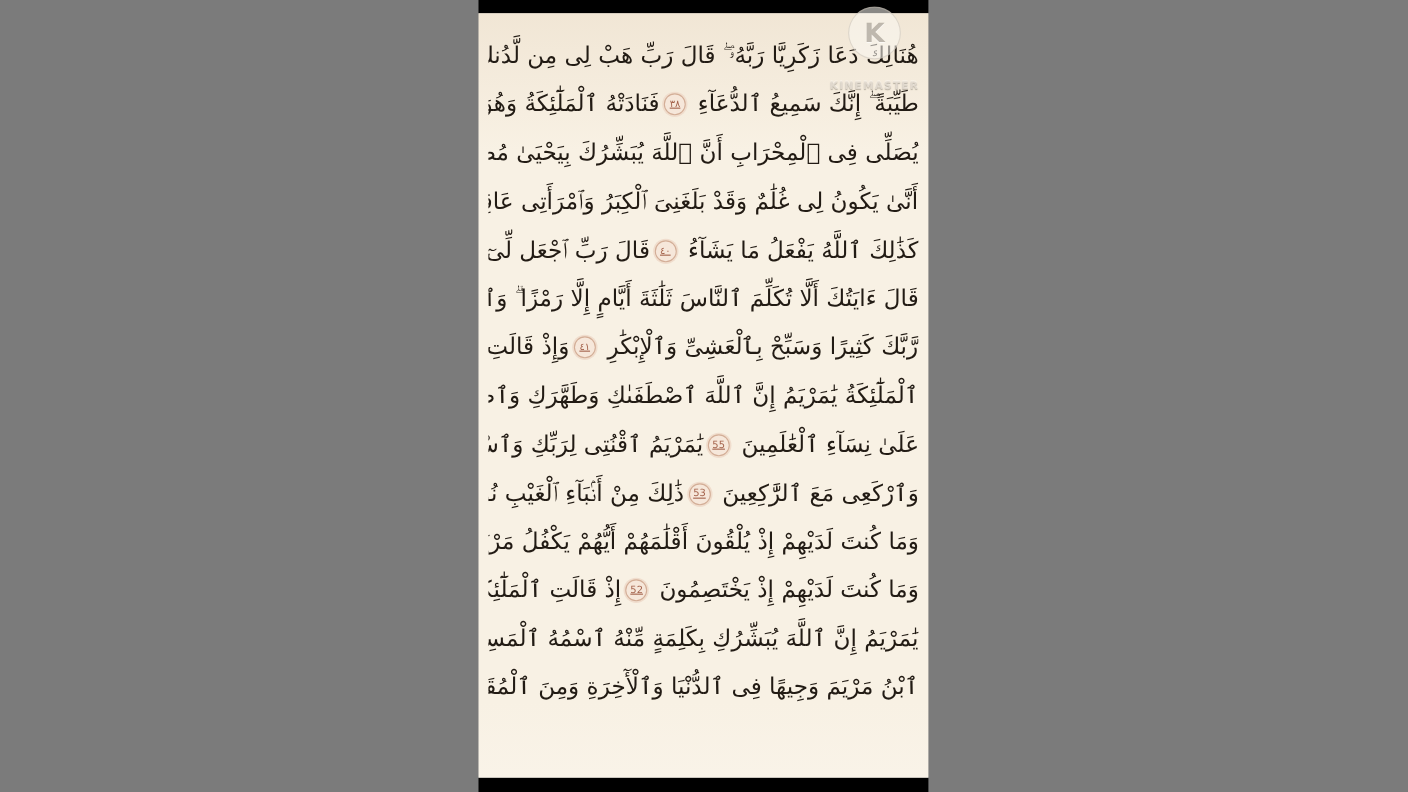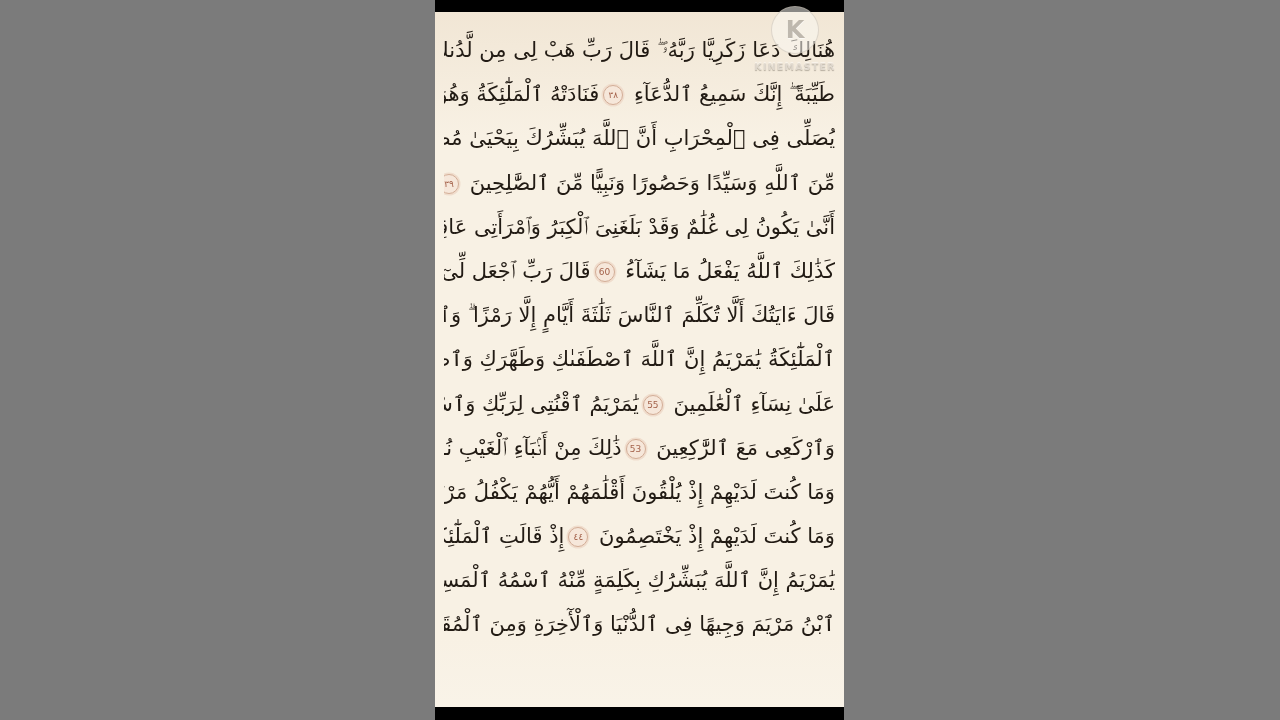--- a/index.html
+++ b/index.html
@@ -55,20 +55,21 @@
     border: 1.5px solid #d3ae97;
     background: #f6e7da;
     box-shadow: 0 0 0 1.5px #f0ddcd;
     color: #a3614a;
     font-size: 9px;
     text-align: center;
     text-align-last: center;
     vertical-align: middle;
     margin: 0 4px;
     white-space: nowrap;
+    text-decoration: underline;
   }
   .watermark {
     position: absolute;
     left: 755px; top: 6px;
     width: 80px;
     display: flex; flex-direction: column; align-items: center;
     pointer-events: none;
     z-index: 5;
   }
   .wm-badge {
@@ -76,50 +77,50 @@
     border-radius: 50%;
     background: rgba(250, 248, 242, 0.55);
     border: 1px solid rgba(190, 182, 168, 0.45);
     color: rgba(170, 162, 150, 0.75);
     font-size: 24px;
     font-weight: bold;
     display: flex; align-items: center; justify-content: center;
     text-shadow: 0 1px 1px rgba(255,255,255,0.7);
   }
   .wm-label {
-    margin-top: 7px;
+    margin-top: 19px;
     font-size: 9.5px;
     font-weight: bold;
     letter-spacing: 1.2px;
     color: rgba(227, 220, 208, 0.9);
     text-shadow: 0 1px 1px rgba(128, 120, 108, 0.55), 0 -1px 1px rgba(255,255,255,0.5);
   }
 </style>
 </head>
 <body>
 
 <div class="frame">
 
   <div class="strip">
     <div class="letterbox top"></div>
 
     <div class="page">
 
     <div class="line"><span>هُنَالِكَ دَعَا زَكَرِيَّا رَبَّهُۥ ۖ قَالَ رَبِّ هَبْ لِى مِن لَّدُنكَ ذُرِّيَّةً </span></div>
         <div class="line"><span>طَيِّبَةً ۖ إِنَّكَ سَمِيعُ ٱلدُّعَآءِ </span><span class="aya-marker">٣٨</span><span>فَنَادَتْهُ ٱلْمَلَٰٓئِكَةُ وَهُوَ قَآئِمٌ </span></div>
         <div class="line"><span>يُصَلِّى فِى ٱلْمِحْرَابِ أَنَّ ٱللَّهَ يُبَشِّرُكَ بِيَحْيَىٰ مُصَدِّقًۢا بِكَلِمَةٍ </span></div>
-        <div class="line"><span>مِّنَ ٱللَّهِ وَسَيِّدًا وَحَصُورًا وَنَبِيًّا مِّنَ ٱلصَّٰلِحِينَ </span><span class="aya-marker">٣٩</span></div>
         <div class="line"><span>أَنَّىٰ يَكُونُ لِى غُلَٰمٌ وَقَدْ بَلَغَنِىَ ٱلْكِبَرُ وَٱمْرَأَتِى عَاقِرٌ ۖ قَالَ </span></div>
-        <div class="line"><span>كَذَٰلِكَ ٱللَّهُ يَفْعَلُ مَا يَشَآءُ </span><span class="aya-marker">60</span><span>قَالَ رَبِّ ٱجْعَل لِّىٓ ءَايَةً ۖ </span></div>
+        <div class="line"><span>كَذَٰلِكَ ٱللَّهُ يَفْعَلُ مَا يَشَآءُ </span><span class="aya-marker">٤٠</span><span>قَالَ رَبِّ ٱجْعَل لِّىٓ ءَايَةً ۖ </span></div>
         <div class="line"><span>قَالَ ءَايَتُكَ أَلَّا تُكَلِّمَ ٱلنَّاسَ ثَلَٰثَةَ أَيَّامٍ إِلَّا رَمْزًا ۗ وَٱذْكُر </span></div>
+        <div class="line"><span>رَّبَّكَ كَثِيرًا وَسَبِّحْ بِٱلْعَشِىِّ وَٱلْإِبْكَٰرِ </span><span class="aya-marker">٤١</span><span>وَإِذْ قَالَتِ </span></div>
         <div class="line"><span>ٱلْمَلَٰٓئِكَةُ يَٰمَرْيَمُ إِنَّ ٱللَّهَ ٱصْطَفَىٰكِ وَطَهَّرَكِ وَٱصْطَفَىٰكِ </span></div>
         <div class="line"><span>عَلَىٰ نِسَآءِ ٱلْعَٰلَمِينَ </span><span class="aya-marker">55</span><span>يَٰمَرْيَمُ ٱقْنُتِى لِرَبِّكِ وَٱسْجُدِى </span></div>
         <div class="line"><span>وَٱرْكَعِى مَعَ ٱلرَّٰكِعِينَ </span><span class="aya-marker">53</span><span>ذَٰلِكَ مِنْ أَنۢبَآءِ ٱلْغَيْبِ نُوحِيهِ إِلَيْكَ ۚ </span></div>
         <div class="line"><span>وَمَا كُنتَ لَدَيْهِمْ إِذْ يُلْقُونَ أَقْلَٰمَهُمْ أَيُّهُمْ يَكْفُلُ مَرْيَمَ </span></div>
-        <div class="line"><span>وَمَا كُنتَ لَدَيْهِمْ إِذْ يَخْتَصِمُونَ </span><span class="aya-marker">٤٤</span><span>إِذْ قَالَتِ ٱلْمَلَٰٓئِكَةُ </span></div>
+        <div class="line"><span>وَمَا كُنتَ لَدَيْهِمْ إِذْ يَخْتَصِمُونَ </span><span class="aya-marker">52</span><span>إِذْ قَالَتِ ٱلْمَلَٰٓئِكَةُ </span></div>
         <div class="line"><span>يَٰمَرْيَمُ إِنَّ ٱللَّهَ يُبَشِّرُكِ بِكَلِمَةٍ مِّنْهُ ٱسْمُهُ ٱلْمَسِيحُ عِيسَى </span></div>
         <div class="line"><span>ٱبْنُ مَرْيَمَ وَجِيهًا فِى ٱلدُّنْيَا وَٱلْأٓخِرَةِ وَمِنَ ٱلْمُقَرَّبِينَ </span></div>
       </div>
 
     <div class="letterbox bottom"></div>
   </div>
 
   <div class="watermark">
     <div class="wm-badge">K</div>
     <div class="wm-label">KINEMASTER</div>

